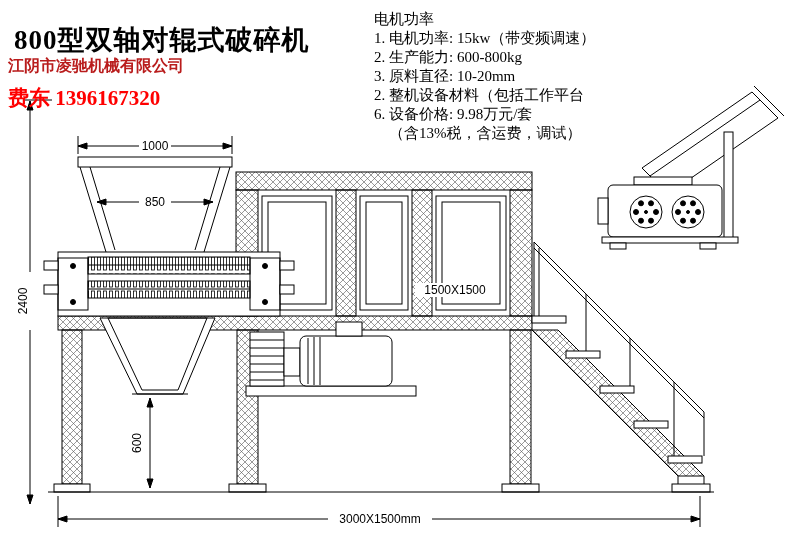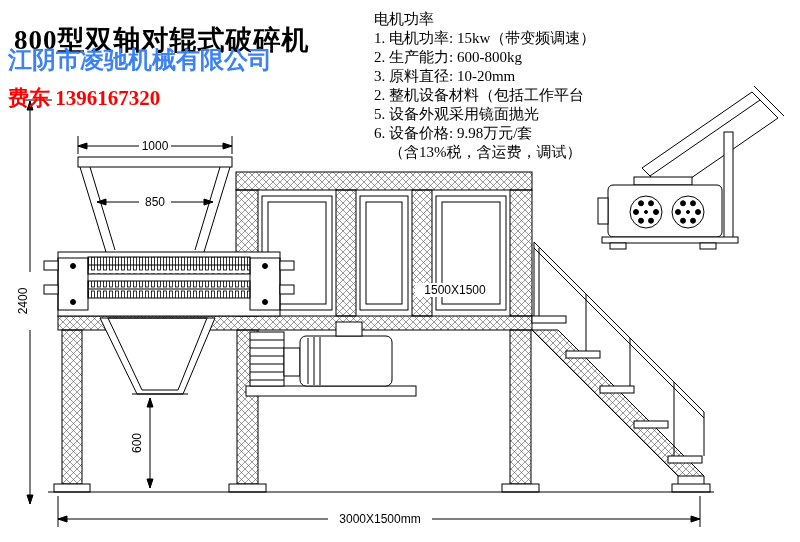--- a/index.html
+++ b/index.html
@@ -1,21 +1,21 @@
 <!DOCTYPE html>
 <html><head>
 <meta charset="utf-8">
 <style>
   * { margin:0; padding:0; box-sizing:border-box; }
   html,body { width:800px; height:542px; background:#fff; overflow:hidden; }
   body { position:relative; font-family:"Liberation Serif", serif; color:#000; }
   .canvas { position:absolute; left:0; top:0; width:800px; height:542px; background:#fff; }
   svg { position:absolute; left:0; top:0; }
   .title { position:absolute; left:14px; top:6px; font-size:27px; font-weight:bold; letter-spacing:1px; white-space:nowrap;margin-top:16px; }
-  .company { position:absolute; left:8px; top:44px; font-size:24px; font-weight:bold; color:#3b82f6; white-space:nowrap; }
+  .company { position:absolute; left:8px; top:56px; font-size:16px; font-weight:bold; color:#b91c1c; white-space:nowrap; }
   .contact { position:absolute; left:8px; top:84px; font-size:21px; font-weight:bold; color:#f00; white-space:nowrap; }
   .tech { position:absolute; left:374px; top:10px; font-size:15px; line-height:19px; white-space:nowrap; }
   .tech-line.indent { padding-left:15px; }
   svg text { font-family:"Liberation Sans", sans-serif; font-size:12px; fill:#000; stroke:none; }
 </style>
 </head>
 <body>
 
 <div class="canvas">
 
@@ -215,18 +215,17 @@
   <div class="title">800型双轴对辊式破碎机</div>
   <div class="company">江阴市凌驰机械有限公司</div>
   <div class="contact">费东 1396167320</div>
 
   <div class="tech">
     <div class="tech-heading">电机功率</div>
     <div class="tech-line">1. 电机功率: 15kw（带变频调速）</div>
     <div class="tech-line">2. 生产能力: 600-800kg</div>
     <div class="tech-line">3. 原料直径: 10-20mm</div>
     <div class="tech-line">2. 整机设备材料（包括工作平台</div>
-    <div class="tech-line">5. 设备外观采用镜面抛光</div>
     <div class="tech-line">6. 设备价格: 9.98万元/套</div>
     <div class="tech-line indent">（含13%税，含运费，调试）</div>
   </div>
 
 </div>
 
 </body></html>

